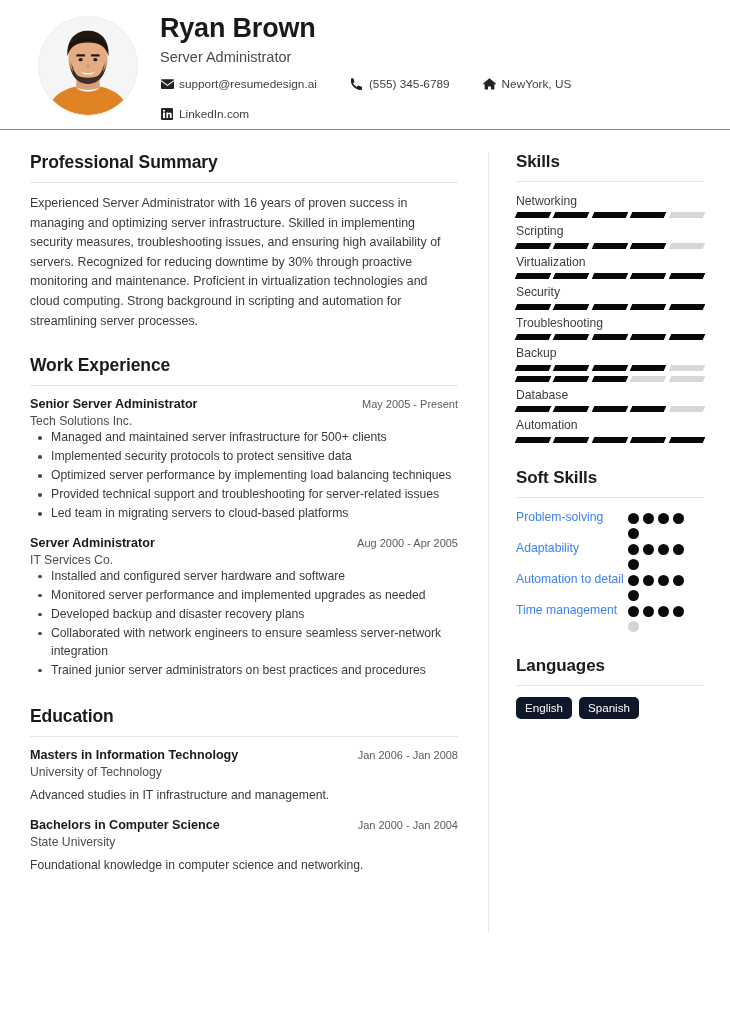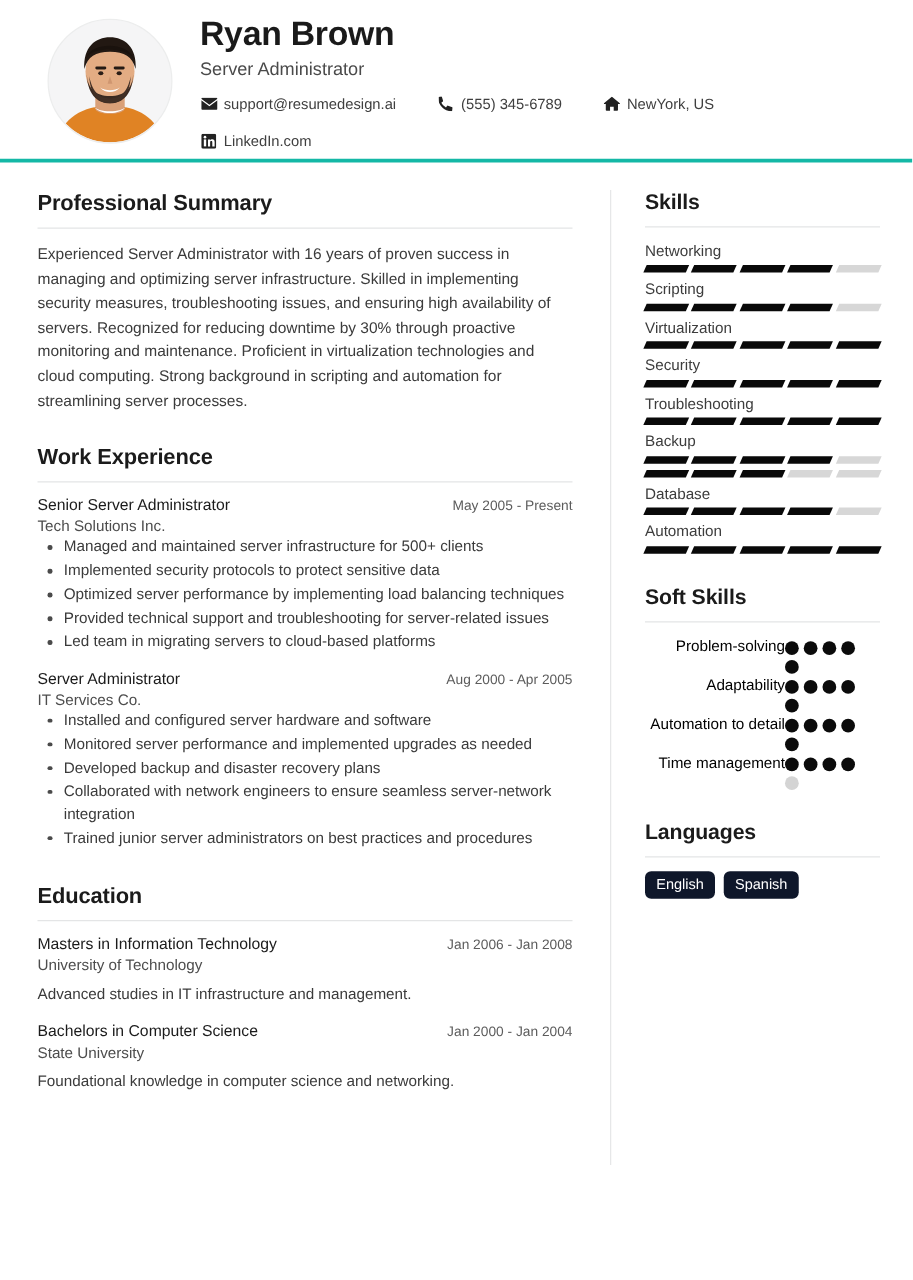--- a/index.html
+++ b/index.html
@@ -13,21 +13,21 @@
   }
 
   .page { position: relative; width: 730px; height: 1024px; background: #fff; overflow: hidden; }
 
   
   .header {
     display: flex;
     align-items: center;
     padding: 16px 28px 14px 38px;
     height: 130px;
-    border-bottom: 3px solid #14b8a6;
+    border-bottom: 1px solid #14b8a6;
   }
   .avatar {
     width: 100px; height: 100px;
     border-radius: 50%;
     overflow: hidden;
     background: #f4f4f5;
     flex: 0 0 100px;
     position: relative;
     border: 1px solid #eceded;
   }
@@ -119,21 +119,21 @@
 
   
   .entry { margin-bottom: 13px; }
   .entry-top {
     display: flex;
     justify-content: space-between;
     align-items: baseline;
   }
   .entry-title {
     font-size: 12.6px;
-    font-weight: normal;
+    font-weight: bold;
     color: #1b1b1b;
   }
   .entry-date {
     font-size: 11px;
     color: #5c5c5c;
     white-space: nowrap;
     padding-left: 10px;
   }
   .entry-org {
     font-size: 12.2px;
@@ -194,25 +194,24 @@
   .seg.on { background: #090909; }
 
   
   .soft-row {
     display: flex;
     align-items: flex-start;
     margin-bottom: 1px;
   }
   .soft-name {
     font-size: 12.2px;
-    color: #000000;
+    color: #3b82f6;
     width: 112px;
     flex: 0 0 112px;
     line-height: 1.35;
-    text-align: right;
   }
   .soft-dots {
     display: flex;
     flex-wrap: wrap;
     width: 64px;
     gap: 4px 4px;
     padding-top: 4px;
   }
   .dot {
     width: 11px; height: 11px;

